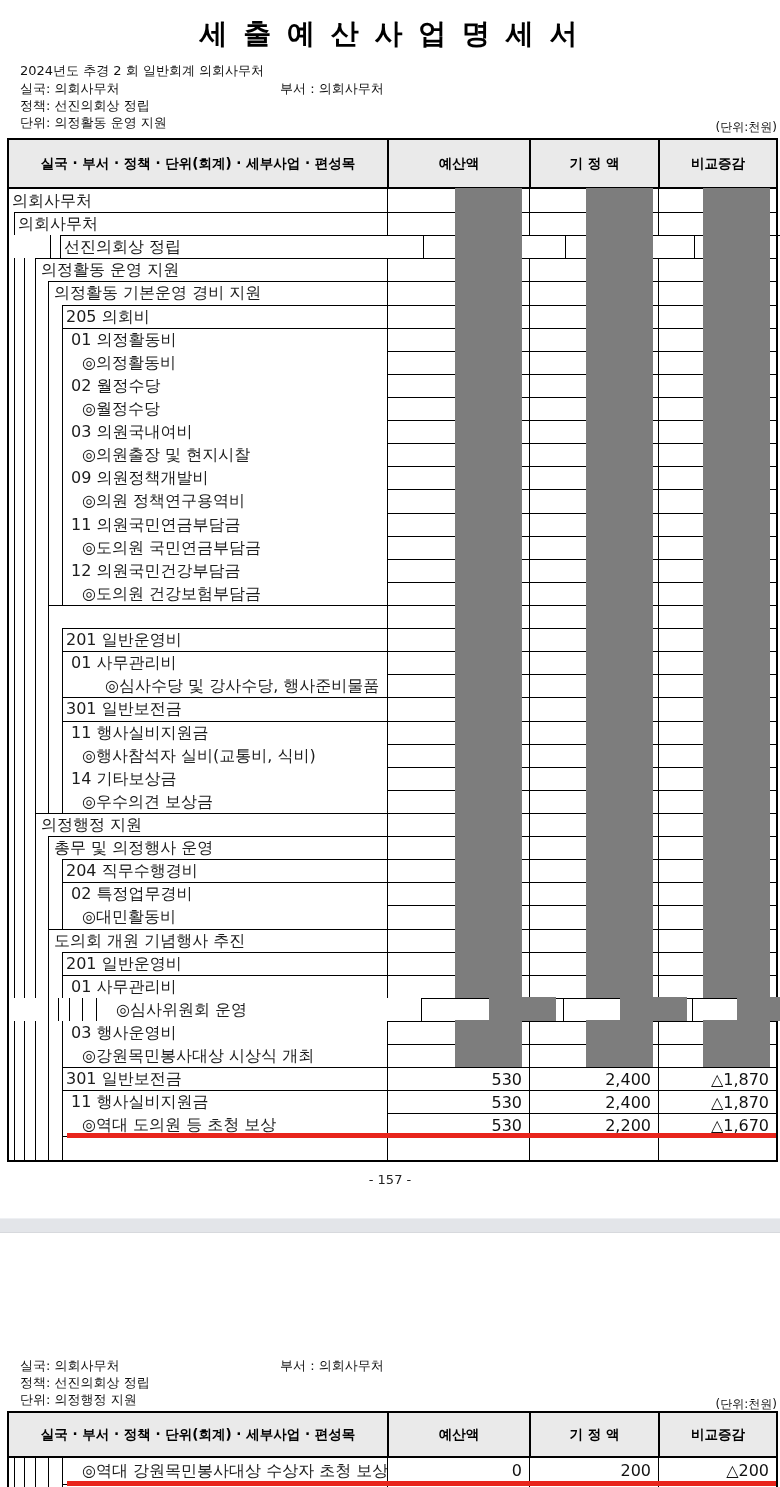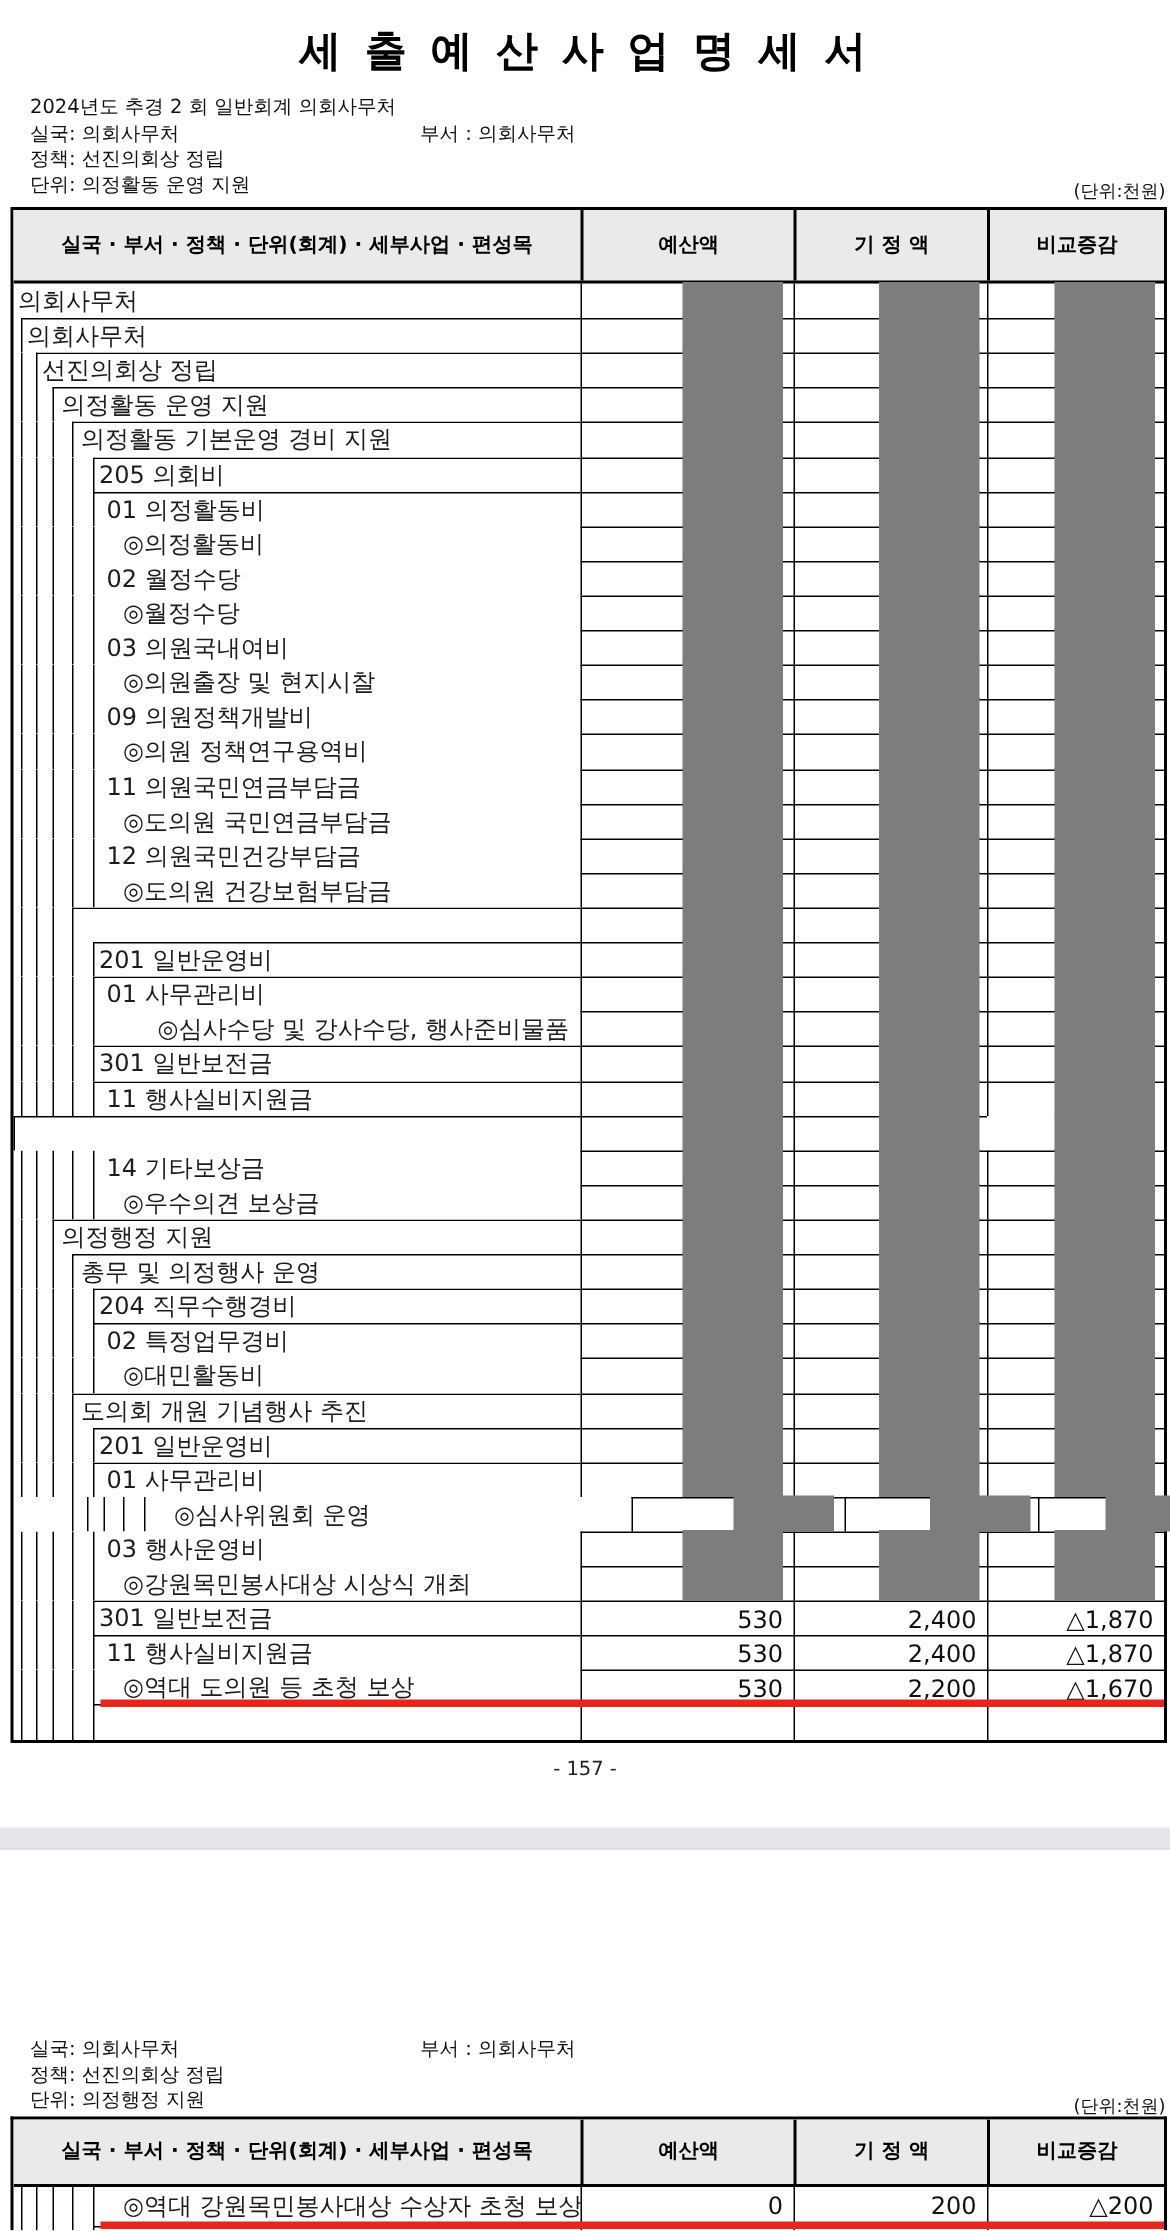--- a/index.html
+++ b/index.html
@@ -85,21 +85,21 @@
               <div class="topline" style="left: 5px;"></div>
               <span class="lbl" style="padding-left: 9px;">의회사무처</span>
             </div>
             <div class="num"></div>
             <div class="num"></div>
             <div class="num"></div>
             <div class="mask" style="left: 446px; width: 67px;"></div>
             <div class="mask" style="left: 577px; width: 67px;"></div>
             <div class="mask" style="left: 694px; width: 67px;"></div>
           </div>
-          <div class="row" style="height: 23.12px; line-height: 23.12px;">
+          <div class="row" style="height: 23.12px; line-height: 23.12px; padding-left: 36px;">
             <div class="c1">
               <div class="guide" style="left: 5px;"></div>
               <div class="guide" style="left: 15px;"></div>
               <div class="topline" style="left: 15px;"></div>
               <span class="lbl" style="padding-left: 19px;">선진의회상 정립</span>
             </div>
             <div class="num"></div>
             <div class="num"></div>
             <div class="num"></div>
             <div class="mask" style="left: 446px; width: 67px;"></div>
@@ -441,20 +441,28 @@
               <span class="lbl" style="padding-left: 62px;">11 행사실비지원금</span>
             </div>
             <div class="num"></div>
             <div class="num"></div>
             <div class="num"></div>
             <div class="mask" style="left: 446px; width: 67px;"></div>
             <div class="mask" style="left: 577px; width: 67px;"></div>
             <div class="mask" style="left: 694px; width: 67px;"></div>
           </div>
           <div class="row" style="height: 23.12px; line-height: 23.12px;">
+            <div class="c1">
+              <div class="guide" style="left: 5px;"></div>
+              <div class="guide" style="left: 15px;"></div>
+              <div class="guide" style="left: 26px;"></div>
+              <div class="guide" style="left: 39px;"></div>
+              <div class="guide" style="left: 53px;"></div>
+              <span class="lbl" style="padding-left: 73px;">◎행사참석자 실비(교통비, 식비)</span>
+            </div>
             <div class="num"></div>
             <div class="num"></div>
             <div class="num"></div>
             <div class="mask" style="left: 446px; width: 67px;"></div>
             <div class="mask" style="left: 577px; width: 67px;"></div>
             <div class="mask" style="left: 694px; width: 67px;"></div>
           </div>
           <div class="row" style="height: 23.12px; line-height: 23.12px;">
             <div class="c1">
               <div class="guide" style="left: 5px;"></div>

